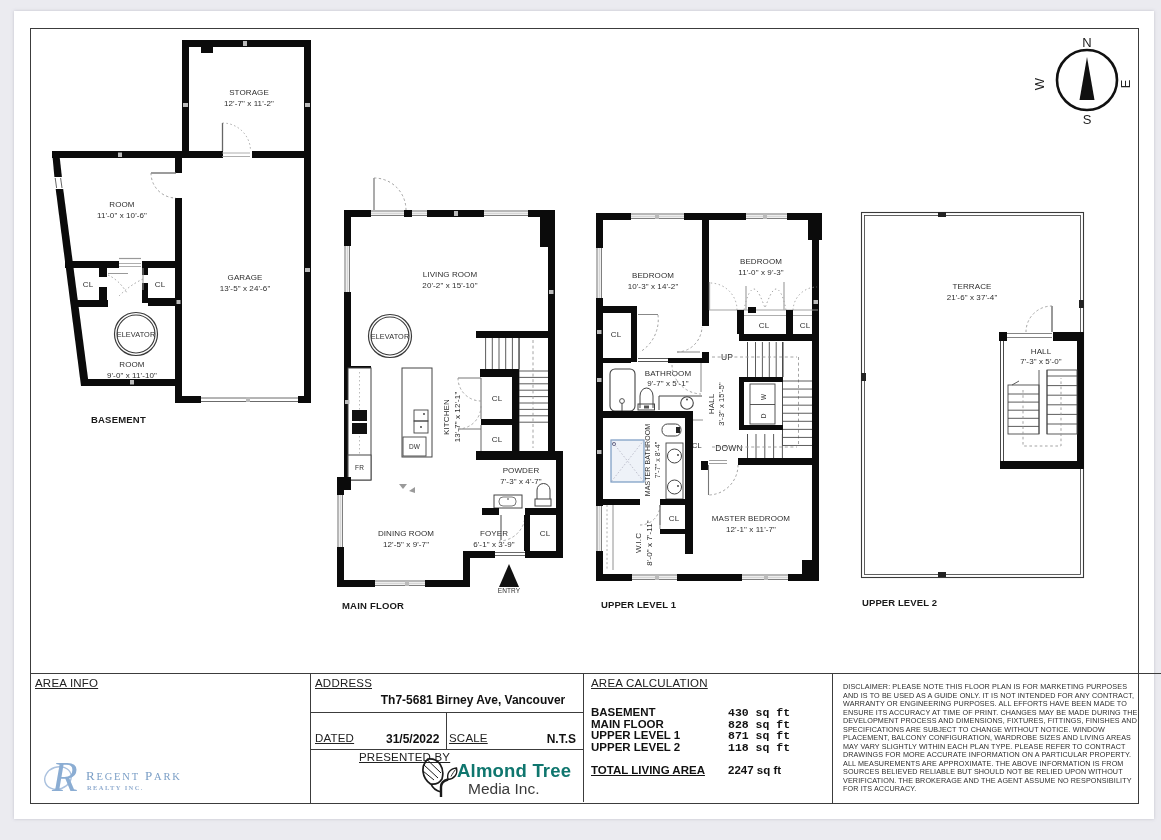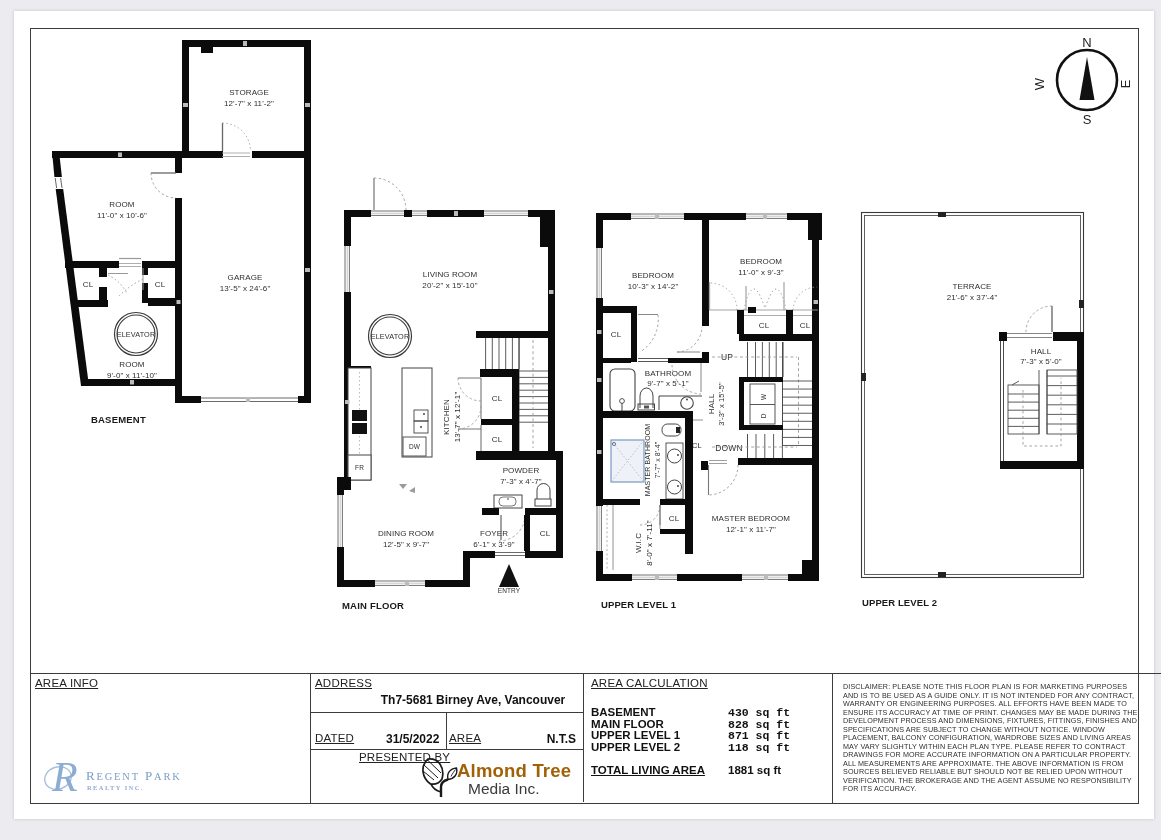--- a/index.html
+++ b/index.html
@@ -27,34 +27,34 @@
   <div class="lbl" style="position:absolute;left:5px;top:3px;">ADDRESS</div>
   <div class="bold" style="position:absolute;left:0;top:19px;width:100%;text-align:center;text-indent:53px;font-size:12px;">Th7-5681 Birney Ave, Vancouver</div>
 </div>
 
 <div class="cell" style="left:310px;top:712px;width:136px;height:37px;border-right-width:1px;border-bottom-width:1px;">
   <div class="lbl" style="position:absolute;left:5px;top:20px;">DATED</div>
   <div class="bold" style="position:absolute;left:76px;top:20px;font-size:12px;">31/5/2022</div>
 </div>
 
 <div class="cell" style="left:446px;top:712px;width:137px;height:37px;border-right-width:1px;border-bottom-width:1px;">
-  <div class="lbl" style="position:absolute;left:3px;top:20px;">AREA</div>
+  <div class="lbl" style="position:absolute;left:3px;top:20px;">SCALE</div>
   <div class="bold" style="position:absolute;right:7px;top:20px;font-size:12px;">N.T.S</div>
 </div>
 
 <div class="cell" style="left:310px;top:749px;width:273px;height:53px;border-right-width:1px;">
   <div class="lbl" style="position:absolute;left:5px;top:2px;margin-left:44px;">PRESENTED BY</div>
 </div>
 
 <div class="cell" style="left:583px;top:673px;width:249px;height:129px;border-top-width:1px;border-right-width:1px;">
   <div class="lbl" style="position:absolute;left:8px;top:3px;">AREA CALCULATION</div>
   <div class="bold" style="position:absolute;left:8px;top:33px;font-size:11.5px;line-height:11.6px;">BASEMENT<br>MAIN FLOOR<br>UPPER LEVEL 1<br>UPPER LEVEL 2</div>
   <div class="bold" style="position:absolute;left:145px;top:33px;font-size:11.5px;line-height:11.6px;font-family:Liberation Mono, monospace;">430 sq ft<br>828 sq ft<br>871 sq ft<br>118 sq ft</div>
   <div class="bold" style="position:absolute;left:8px;top:90px;font-size:11.5px;text-decoration:underline;">TOTAL LIVING AREA</div>
-  <div class="bold" style="position:absolute;left:145px;top:90px;font-size:11.5px;">1881 sq ft</div>
+  <div class="bold" style="position:absolute;left:145px;top:90px;font-size:11.5px;">2247 sq ft</div>
 </div>
 
 <div class="cell" style="left:832px;top:673px;width:368px;height:129px;border-top-width:1px;">
   <div style="position:absolute;left:11px;top:9px;font-size:7.2px;line-height:8.5px;color:#2e2e2e;letter-spacing:.12px;white-space:nowrap;">DISCLAIMER: PLEASE NOTE THIS FLOOR PLAN IS FOR MARKETING PURPOSES<br>AND IS TO BE USED AS A GUIDE ONLY. IT IS NOT INTENDED FOR ANY CONTRACT,<br>WARRANTY OR ENGINEERING PURPOSES. ALL EFFORTS HAVE BEEN MADE TO<br>ENSURE ITS ACCURACY AT TIME OF PRINT. CHANGES MAY BE MADE DURING THE<br>DEVELOPMENT PROCESS AND DIMENSIONS, FIXTURES, FITTINGS, FINISHES AND<br>SPECIFICATIONS ARE SUBJECT TO CHANGE WITHOUT NOTICE. WINDOW<br>PLACEMENT, BALCONY CONFIGURATION, WARDROBE SIZES AND LIVING AREAS<br>MAY VARY SLIGHTLY WITHIN EACH PLAN TYPE. PLEASE REFER TO CONTRACT<br>DRAWINGS FOR MORE ACCURATE INFORMATION ON A PARTICULAR PROPERTY.<br>ALL MEASUREMENTS ARE APPROXIMATE. THE ABOVE INFORMATION IS FROM<br>SOURCES BELIEVED RELIABLE BUT SHOULD NOT BE RELIED UPON WITHOUT<br>VERIFICATION. THE BROKERAGE AND THE AGENT ASSUME NO RESPONSIBILITY<br>FOR ITS ACCURACY.</div>
 </div>
 
 <div style="position:absolute;left:44px;top:755px;width:240px;height:46px;">
   <svg width="240" height="46" viewBox="0 0 240 46" style="position:absolute;left:0;top:0;">
     <ellipse cx="14" cy="23" rx="13.5" ry="11" transform="rotate(-18 14 23)" fill="none" stroke="#aac1de" stroke-width="1.4"></ellipse>
     <text x="8" y="36" font-family="Liberation Serif, serif" font-style="italic" font-size="42" fill="#8badd3">R</text>
@@ -67,21 +67,21 @@
   <svg width="44" height="42" style="position:absolute;left:0;top:0;" viewBox="0 0 44 42">
     <g stroke="#1a1a1a" fill="none">
       <path d="M12.5,28 C4,22 2,10 10,3 C21,2 27,12 24,23 C21,27.5 17,28.8 12.5,28 Z" stroke-width="1.7"></path>
       <path d="M6,9 L20,22 M5,15 L16,24 M10,4.5 L23,17" stroke-width="1"></path>
       <path d="M13,28 C15,33 19,35 23,36" stroke-width="1.7"></path>
       <path d="M23,41 L23,31 C23,27 26,24.5 30,23.5" stroke-width="2.4"></path>
       <path d="M30,23.5 C28.5,17.5 32,12.5 38.5,12 C40,18 36.5,22.8 30,23.5 Z" stroke-width="1.4"></path>
       <path d="M33,20.5 C34.5,17.5 36,15.5 37.5,13.5" stroke-width="0.9"></path>
     </g>
   </svg>
-  <div style="position:absolute;left:39px;top:4px;font-size:18.5px;font-weight:bold;color:#a16207;letter-spacing:.2px;white-space:nowrap;">Almond Tree</div>
+  <div style="position:absolute;left:39px;top:4px;font-size:18.5px;font-weight:bold;color:#0f766e;letter-spacing:.2px;white-space:nowrap;">Almond Tree</div>
   <div style="position:absolute;left:50px;top:24px;font-size:15.5px;color:#3a3a3a;">Media Inc.</div>
 </div>
 
 <svg id="svgmain" width="1161" height="840" viewBox="0 0 1161 840">
 <g id="basement">
 
 <g>
 
 <rect x="182" y="40" width="129" height="7" fill="#0b0b0b"></rect>
 <rect x="201" y="47" width="12" height="6" fill="#0b0b0b"></rect>

